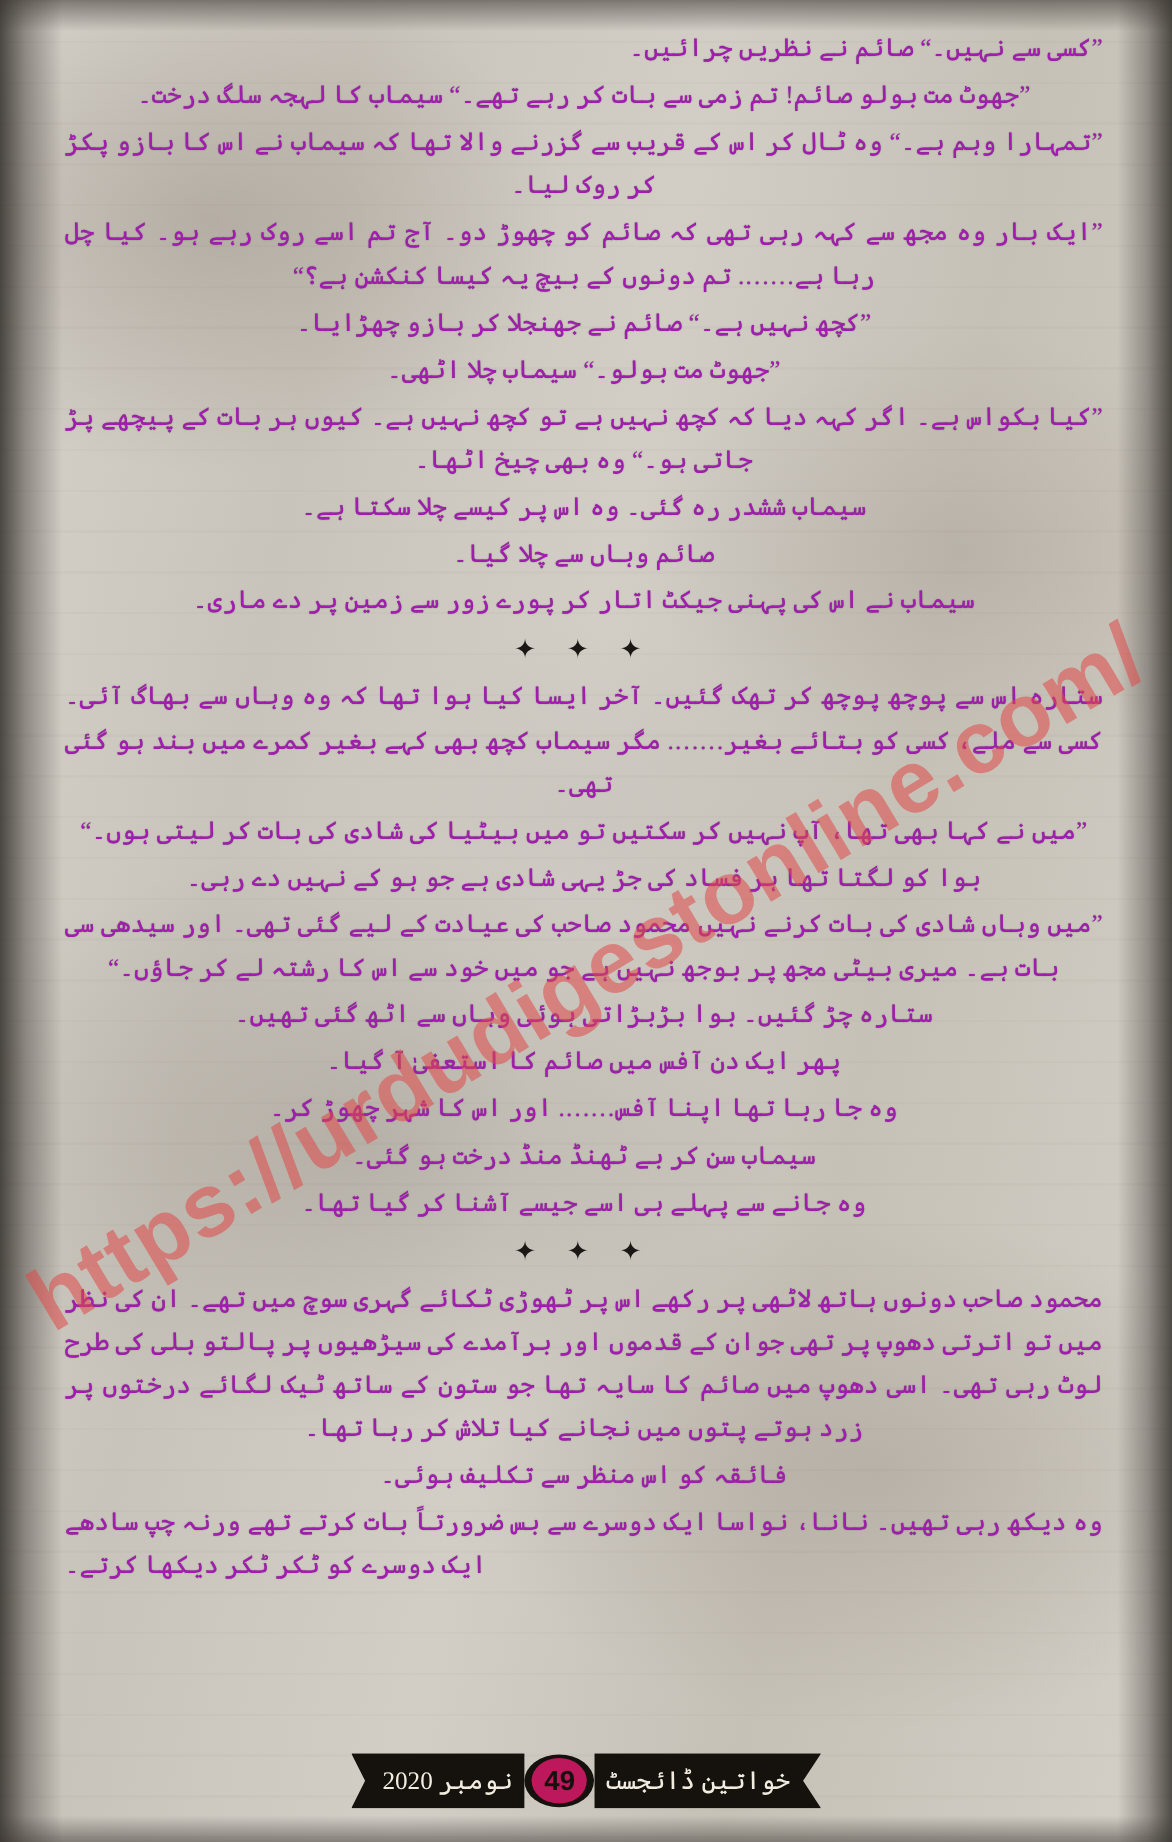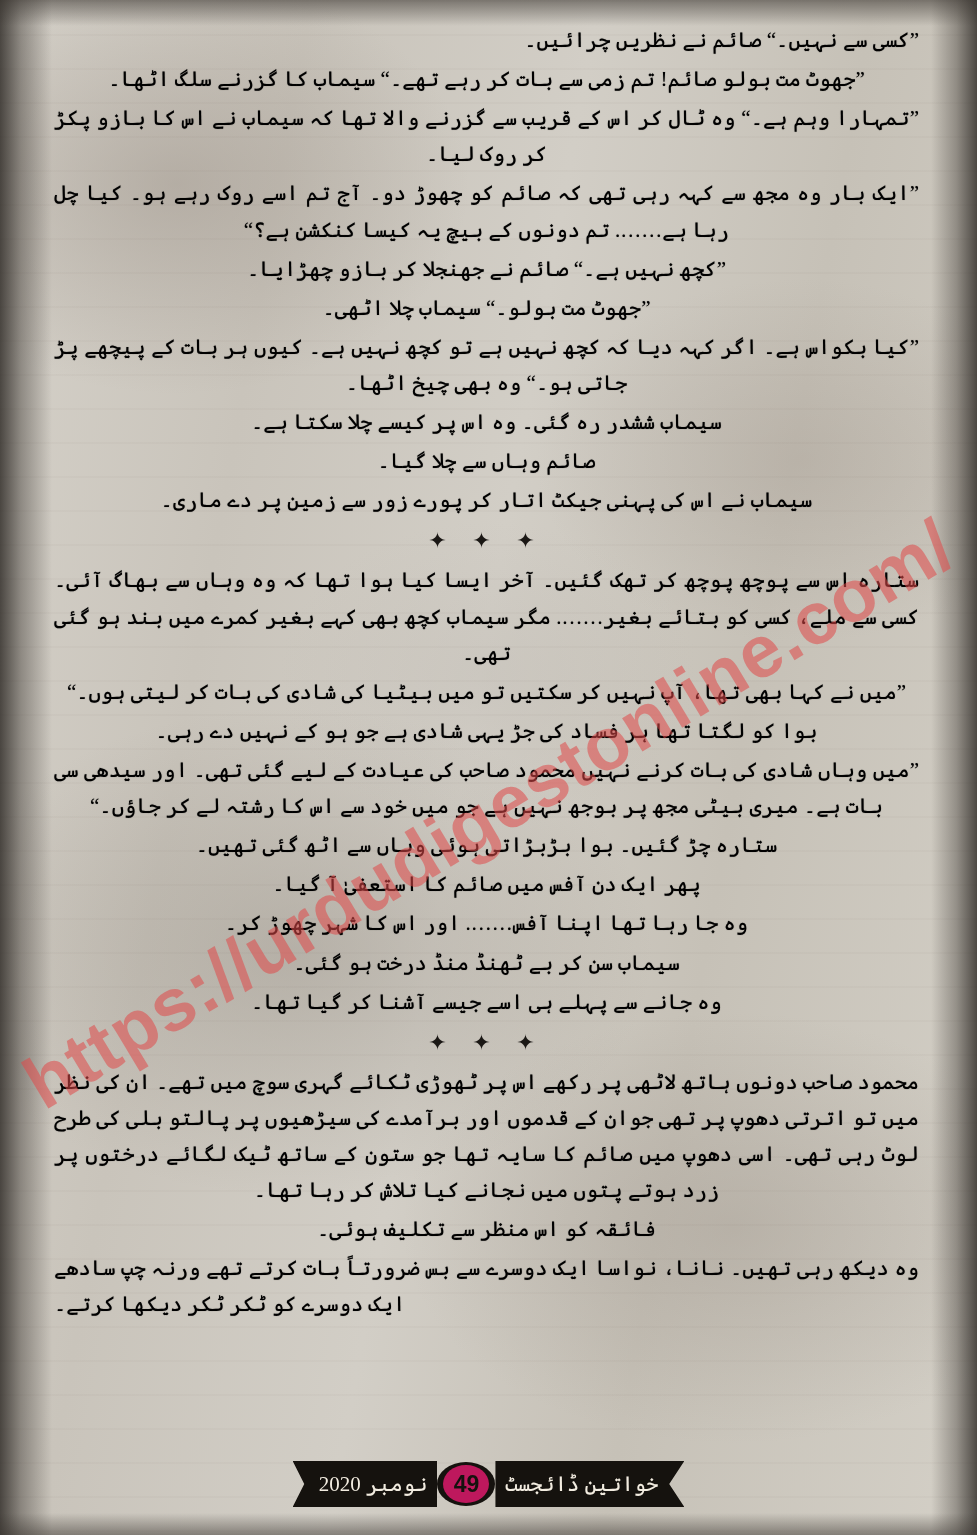--- a/index.html
+++ b/index.html
@@ -68,21 +68,21 @@
         rgba(0,0,0,0) 34px
       );
   }
   #content {
     position: absolute;
     inset: 0;
     padding: 22px 58px 0 54px;
     box-sizing: border-box;
   }
   .para {
-    color: #000000;
+    color: #a21caf;
     font-size: 21px;
     line-height: 1.72;
     text-align: justify;
     text-align-last: center;
     margin: 0 0 3px 0;
     letter-spacing: 0.2px;
     text-shadow: 0 0 1px rgba(0,0,0,0.45);
   }
   .p-right { text-align-last: right; }
   .p-left { text-align-last: left; }
@@ -174,21 +174,21 @@
 <div id="page">
   <div id="paper"></div>
   <div id="showthrough"></div>
   <div id="edge-left"></div>
   <div id="edge-right"></div>
   <div id="edge-top"></div>
   <div id="edge-bottom"></div>
 
   <div id="content">
     <p class="para p-right">”کسی سے نہیں۔“ صائم نے نظریں چرائیں۔</p>
-    <p class="para">”جھوٹ مت بولو صائم! تم زمی سے بات کر رہے تھے۔“ سیماب کا گزرنے سلگ اٹھا۔</p>
+    <p class="para">”جھوٹ مت بولو صائم! تم زمی سے بات کر رہے تھے۔“ سیماب کا لہجہ سلگ درخت۔</p>
     <p class="para">”تمہارا وہم ہے۔“ وہ ٹال کر اس کے قریب سے گزرنے والا تھا کہ سیماب نے اس کا بازو پکڑ کر روک لیا۔</p>
     <p class="para">”ایک بار وہ مجھ سے کہہ رہی تھی کہ صائم کو چھوڑ دو۔ آج تم اسے روک رہے ہو۔ کیا چل رہا ہے……. تم دونوں کے بیچ یہ کیسا کنکشن ہے؟“</p>
     <p class="para">”کچھ نہیں ہے۔“ صائم نے جھنجلا کر بازو چھڑایا۔</p>
     <p class="para">”جھوٹ مت بولو۔“ سیماب چلا اٹھی۔</p>
     <p class="para">”کیا بکواس ہے۔ اگر کہہ دیا کہ کچھ نہیں ہے تو کچھ نہیں ہے۔ کیوں ہر بات کے پیچھے پڑ جاتی ہو۔“ وہ بھی چیخ اٹھا۔</p>
     <p class="para">سیماب ششدر رہ گئی۔ وہ اس پر کیسے چلا سکتا ہے۔</p>
     <p class="para">صائم وہاں سے چلا گیا۔</p>
     <p class="para">سیماب نے اس کی پہنی جیکٹ اتار کر پورے زور سے زمین پر دے ماری۔</p>
 
     <div class="stars">✦ ✦ ✦</div>

